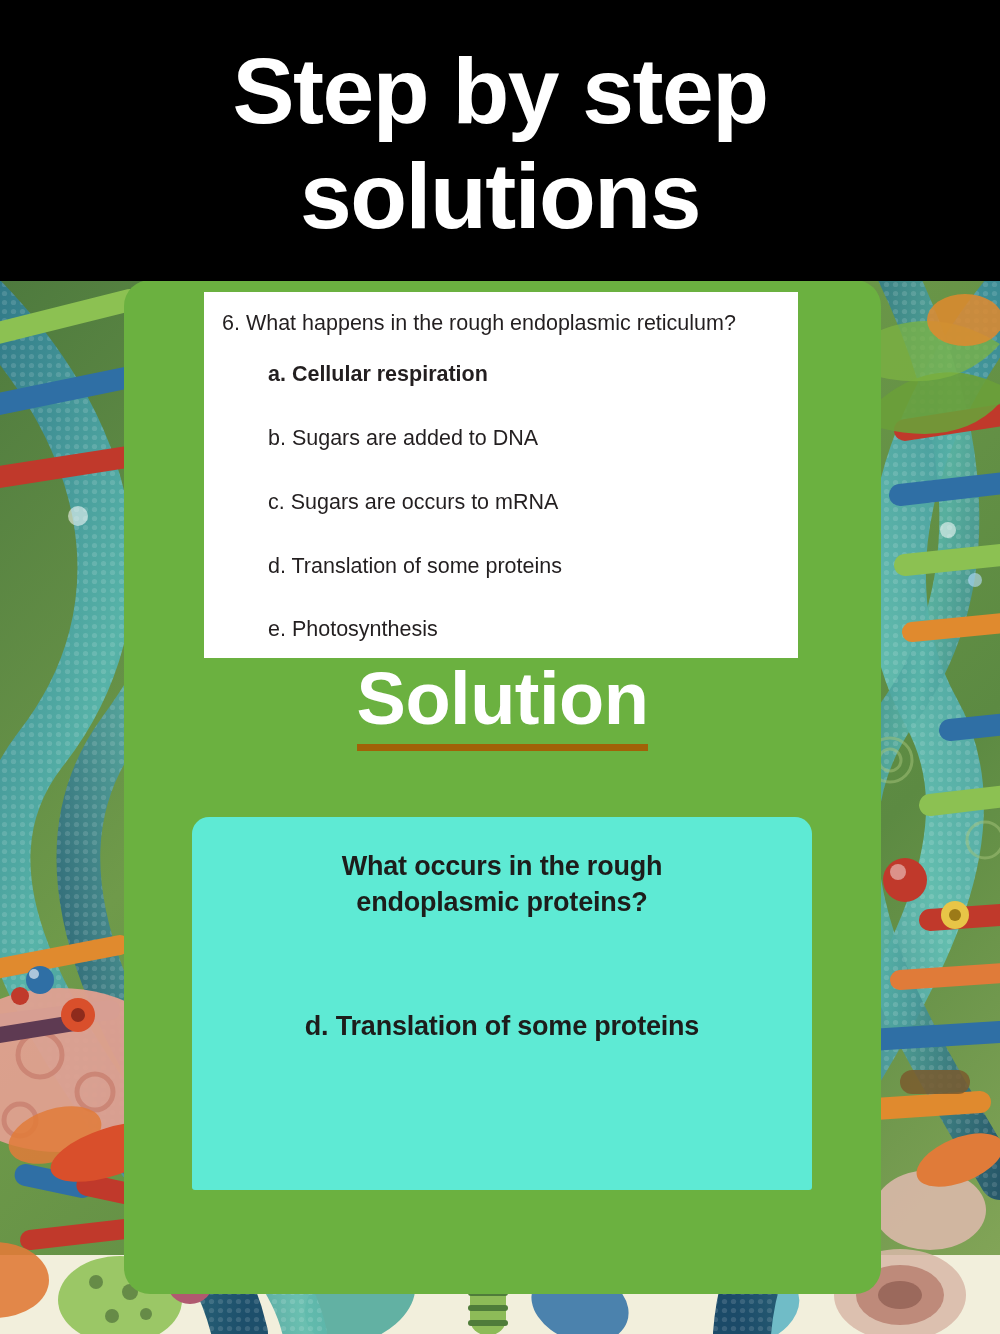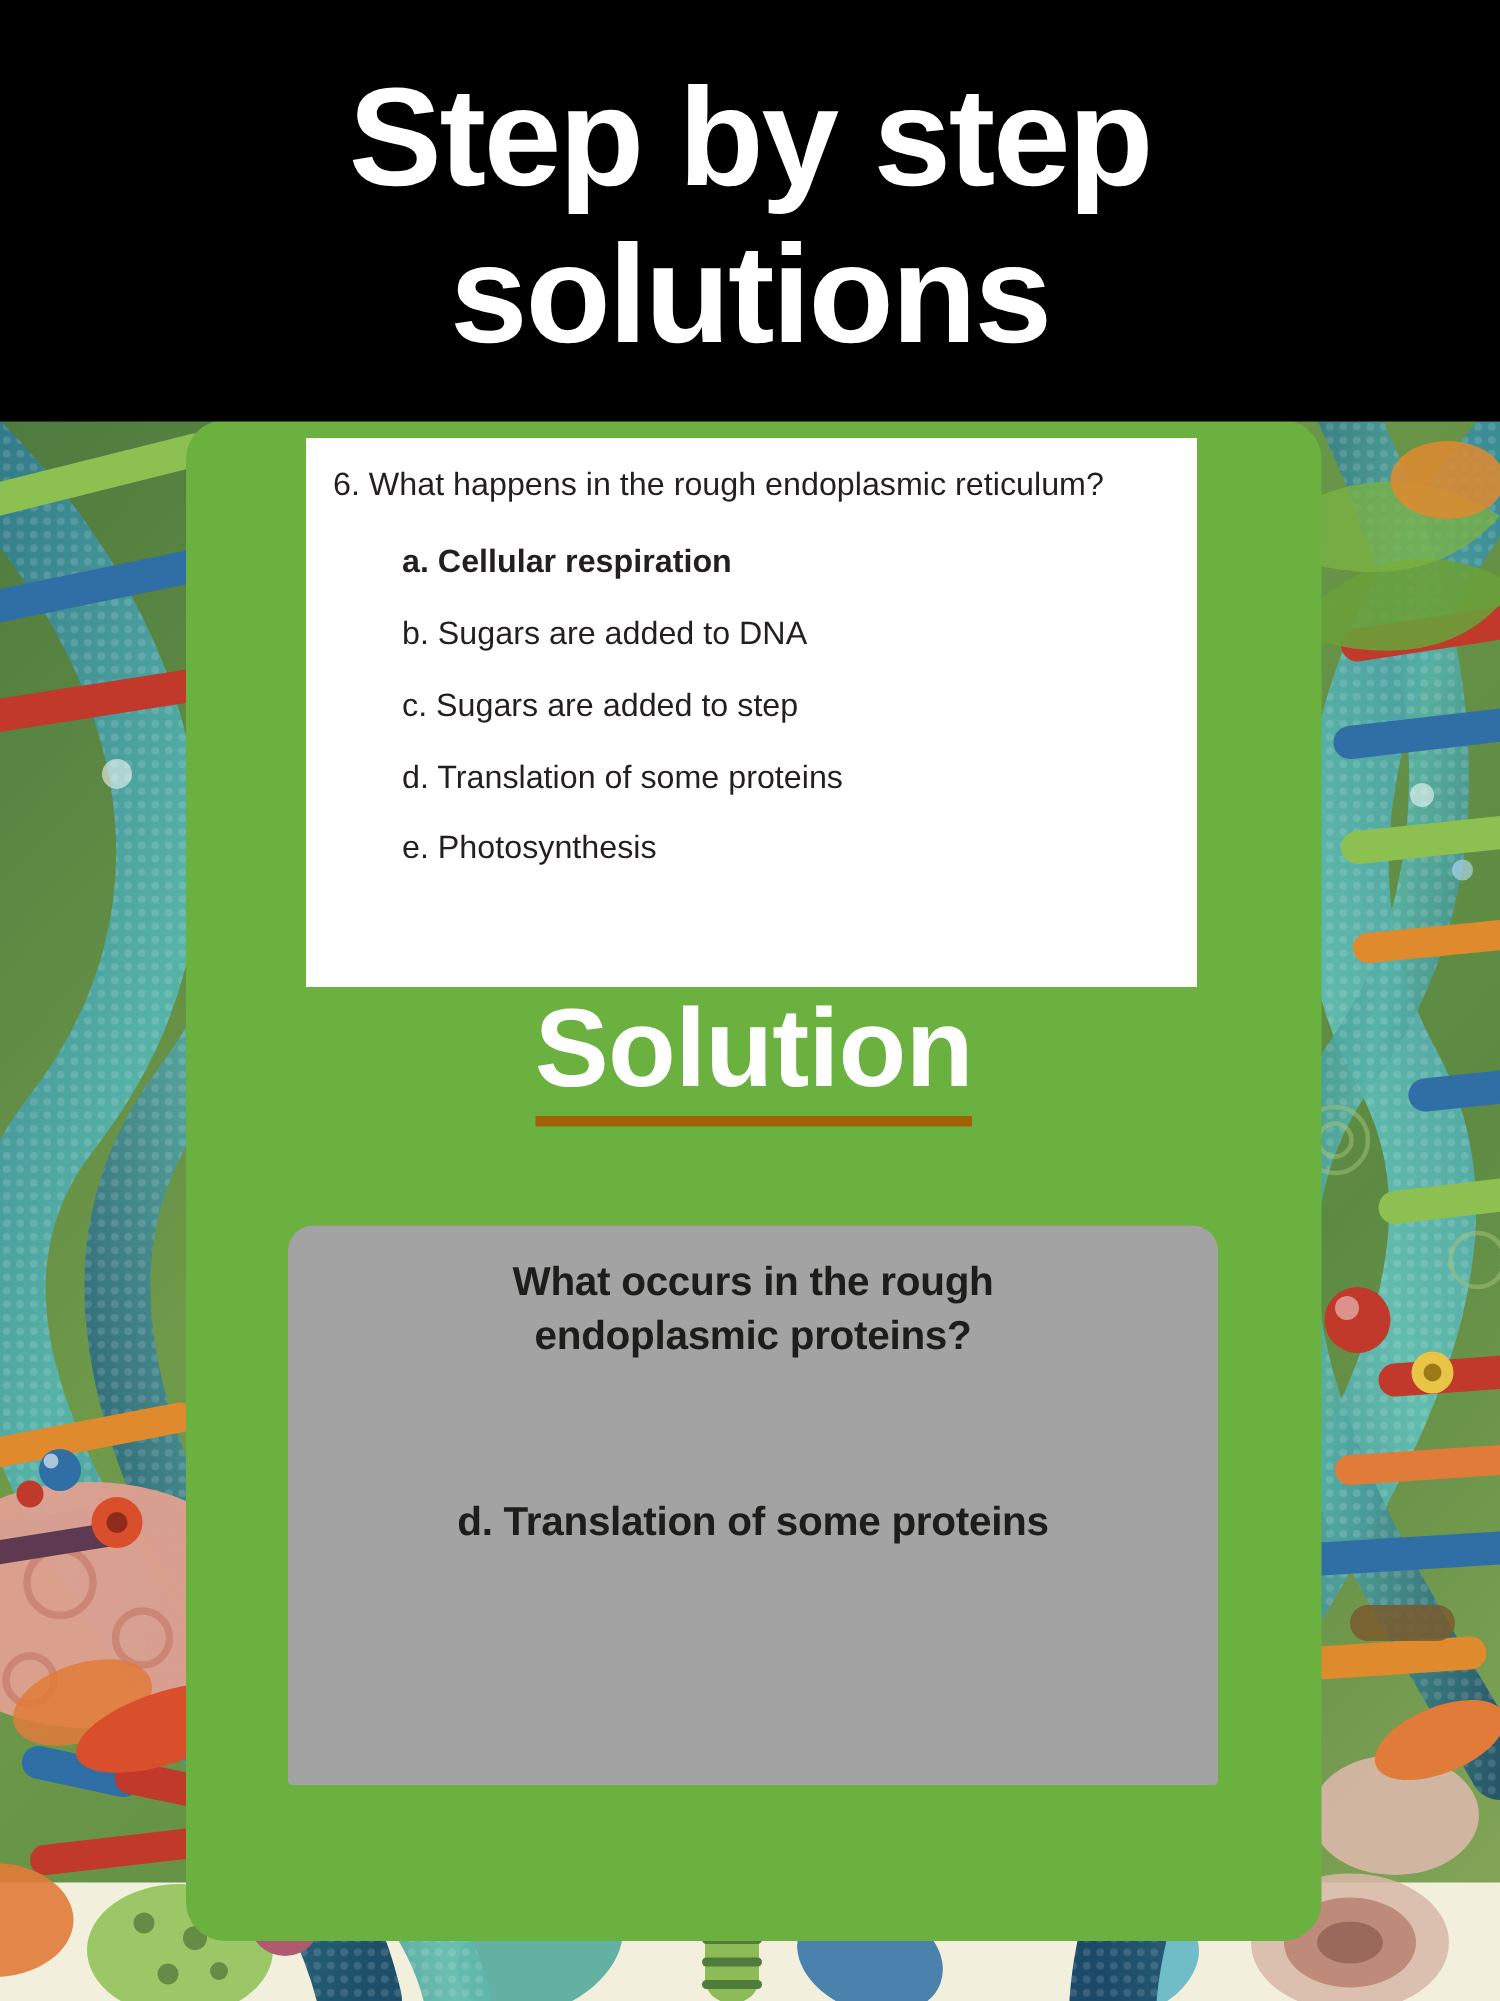--- a/index.html
+++ b/index.html
@@ -84,21 +84,21 @@
     font-size: 21.5px;
     color: #231f20;
     line-height: 1.25;
     white-space: nowrap;
   }
   .q-option {
     font-size: 21.5px;
     color: #231f20;
     line-height: 1.25;
     padding-left: 46px;
-    margin-top: 21px;
+    margin-top: 37px;
   }
   .q-option.first { margin-top: 24px; font-weight: bold; }
 
   
   #solution-heading {
     position: absolute;
     left: 124px;
     top: 660px;
     width: 757px;
     text-align: center;
@@ -115,25 +115,25 @@
     line-height: 1.05;
   }
 
   
   #answer-card {
     position: absolute;
     left: 192px;
     top: 817px;
     width: 620px;
     height: 373px;
-    background: #a3a3a3;
+    background: #5eead4;
     border-radius: 17px 17px 3px 3px;
     z-index: 6;
     box-sizing: border-box;
-    padding: 20px 40px;
+    padding: 32px 40px;
     text-align: center;
   }
   .a-line {
     font-size: 27px;
     font-weight: bold;
     color: #1d1d1b;
     line-height: 1.33;
     letter-spacing: -0.2px;
   }
   .a-gap { height: 44px; }
@@ -301,21 +301,21 @@
   <div id="green-panel"></div>
 
   <div id="title-band">
     <div id="title-text">Step by step solutions</div>
   </div>
 
   <div id="question-card">
     <div class="q-stem">6. What happens in the rough endoplasmic reticulum?</div>
     <div class="q-option first">a. Cellular respiration</div>
     <div class="q-option">b. Sugars are added to DNA</div>
-    <div class="q-option">c. Sugars are added to step</div>
+    <div class="q-option">c. Sugars are occurs to mRNA</div>
     <div class="q-option">d. Translation of some proteins</div>
     <div class="q-option">e. Photosynthesis</div>
   </div>
 
   <div id="solution-heading">
     <span>Solution</span>
   </div>
 
   <div id="answer-card">
     <div class="a-line">What occurs in the rough</div>

